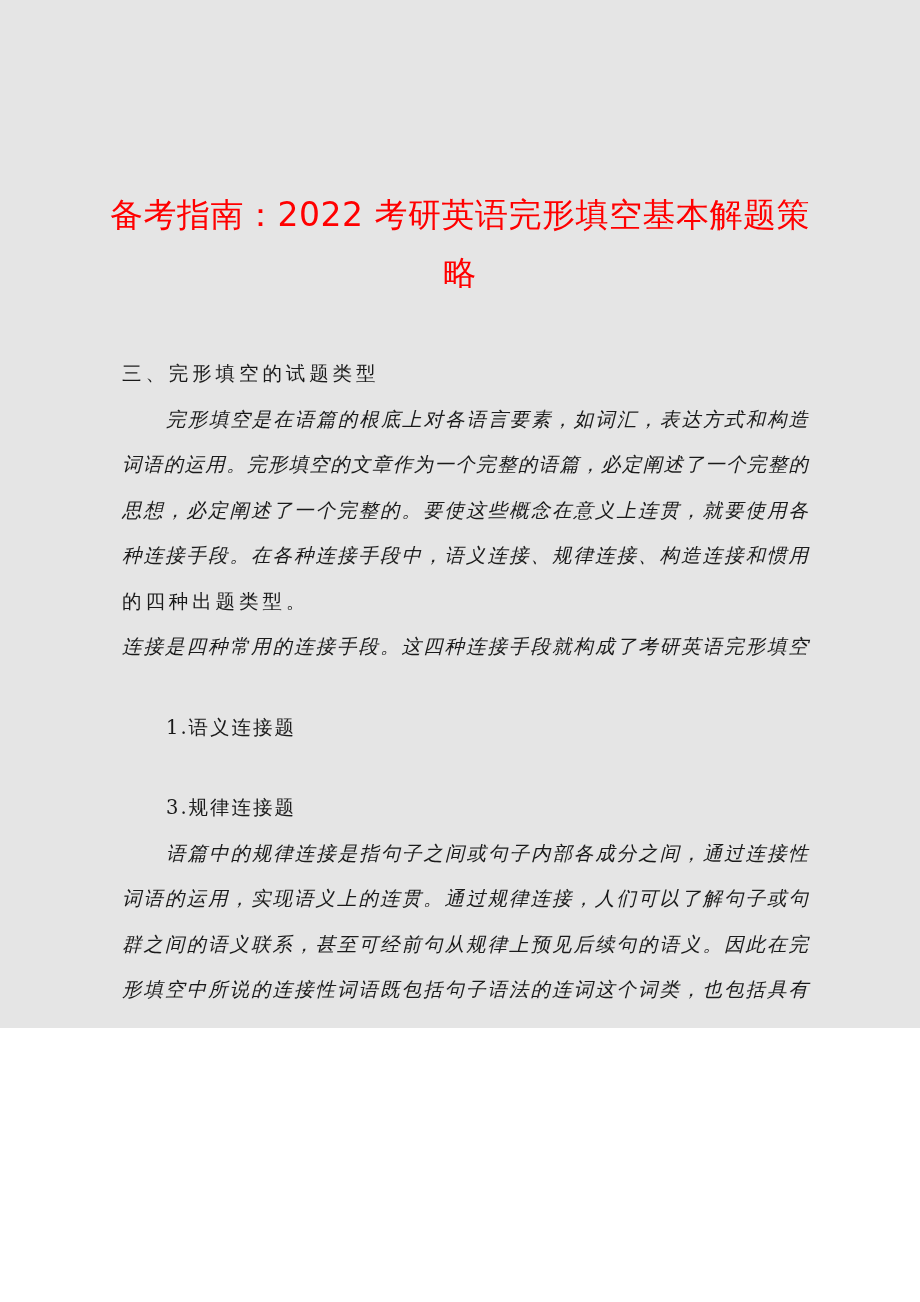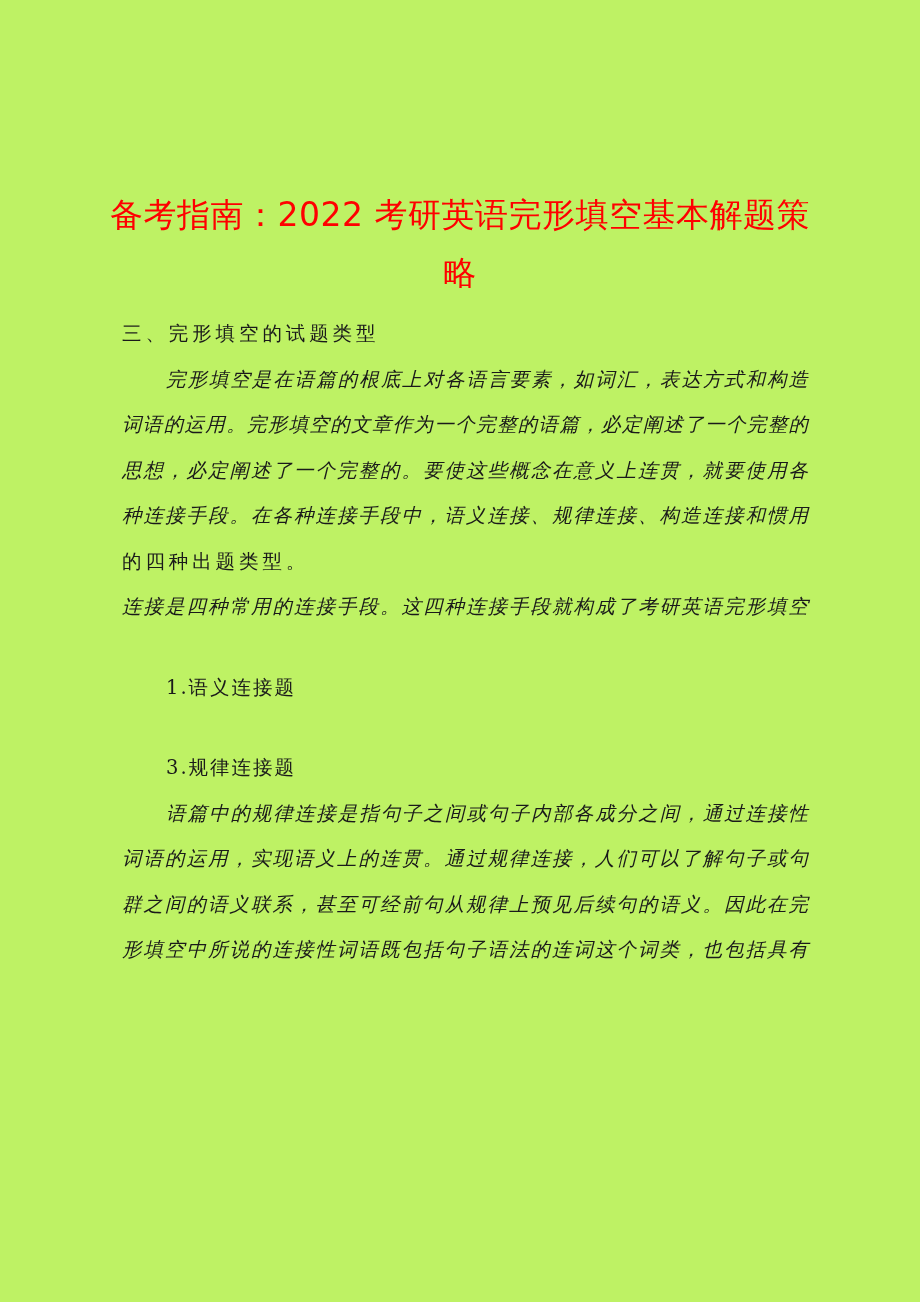--- a/index.html
+++ b/index.html
@@ -13,22 +13,22 @@
       position: relative;
       overflow: hidden;
       font-family: "DejaVu Serif", "Liberation Serif", serif;
       color: #1a1a1a;
     }
     .page {
       position: absolute;
       left: 0;
       top: 0;
       width: 920px;
-      height: 1302px;
-      background: #bef264;
+      height: 1028px;
+      background: #e5e5e5;
     }
     .title {
       position: absolute;
       left: 110px;
       top: 186px;
       width: 700px;
       text-align: center;
       color: #ff0000;
       font-family: "DejaVu Sans", "Liberation Sans", sans-serif;
       font-size: 33px;
@@ -37,21 +37,21 @@
       font-weight: normal;
       margin: 0;
     }
     .title .tline {
       display: block;
       white-space: nowrap;
     }
     .body-text {
       position: absolute;
       left: 122px;
-      top: 316px;
+      top: 356px;
       width: 690px;
     }
     .line {
       display: block;
       height: 45.5px;
       line-height: 36px;
       font-size: 19.5px;
       white-space: nowrap;
       letter-spacing: 3.9px;
       color: #1a1a1a;

